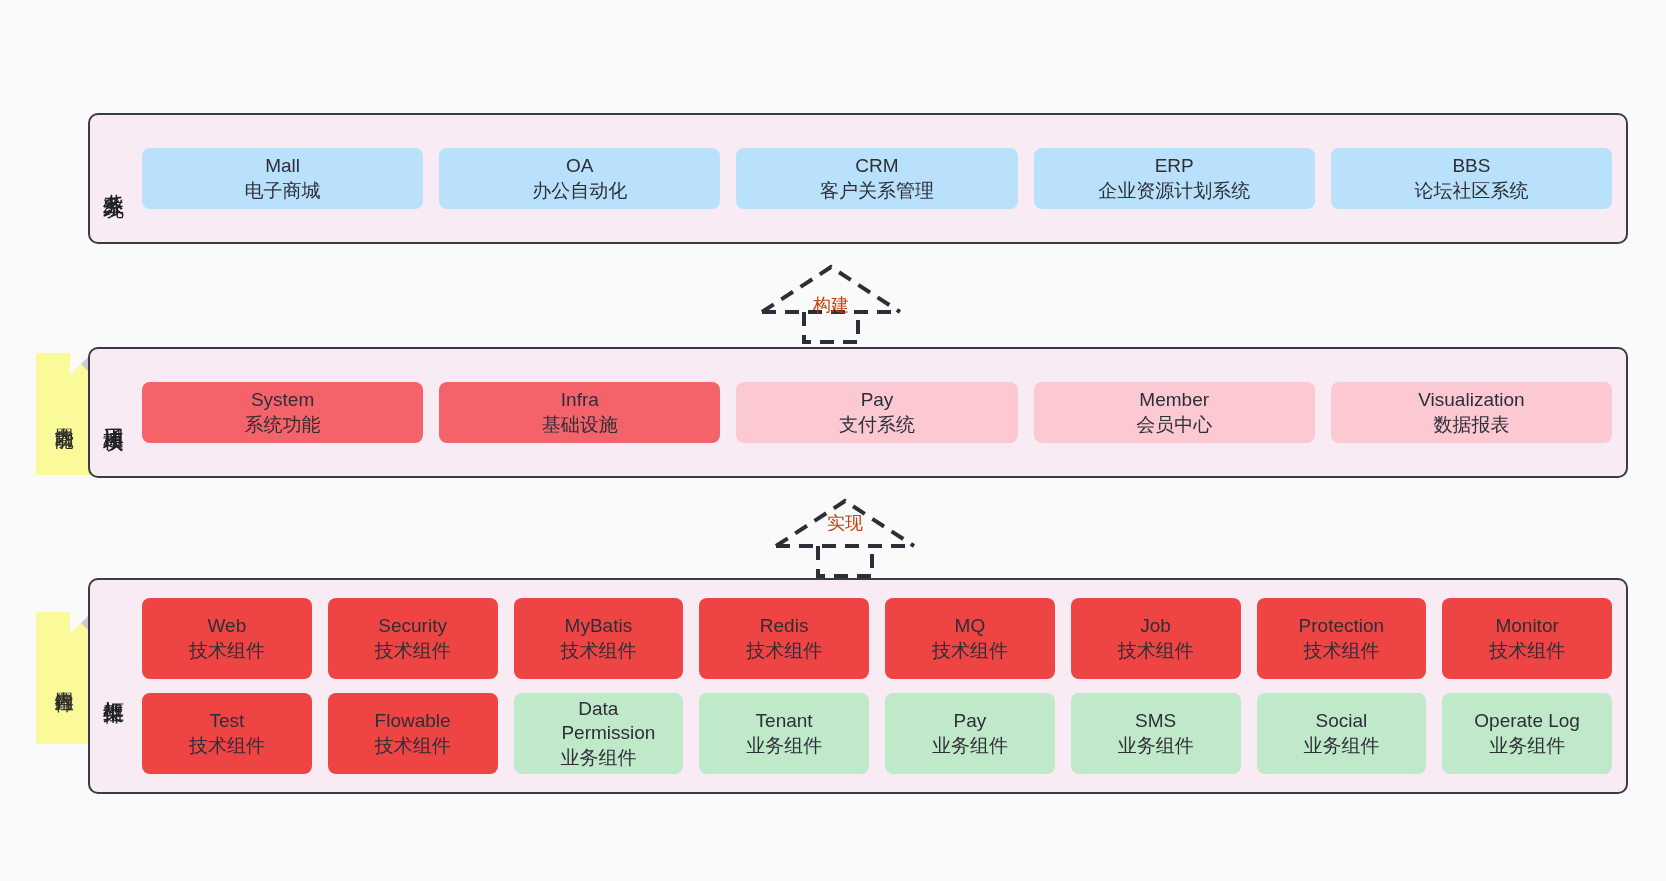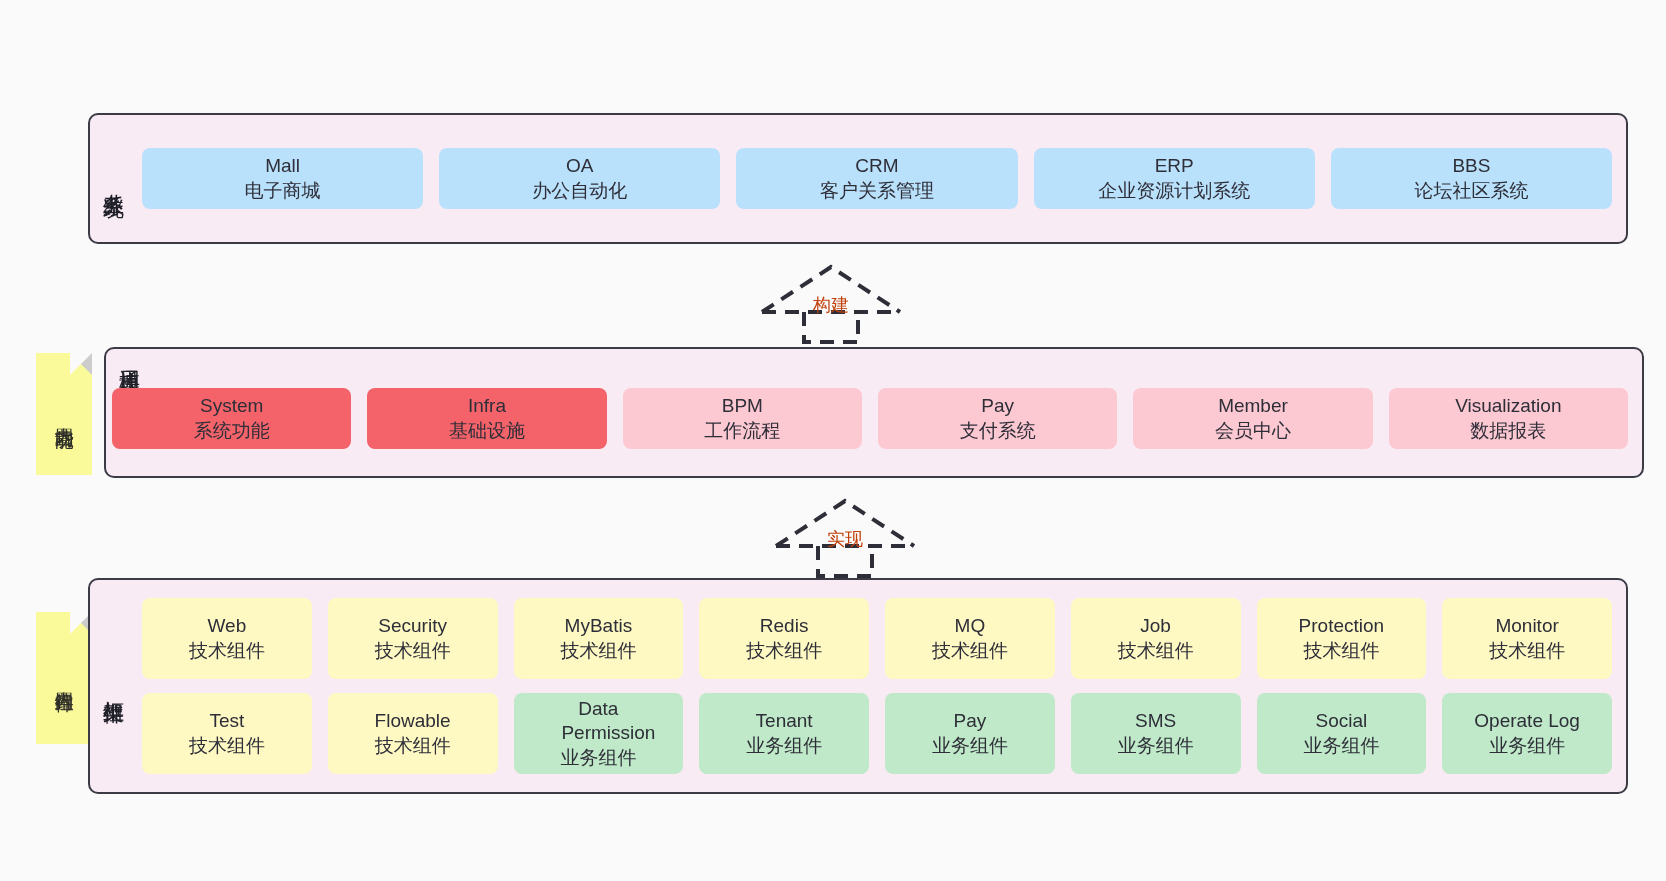--- a/index.html
+++ b/index.html
@@ -67,21 +67,21 @@
     padding: 6px 4px;
     user-select: none;
   }
   .cell .en { white-space: normal; }
   .cell .cn { white-space: nowrap; }
 
   
   .c-blue        { background: #b9e1fb; }
   .c-red         { background: #f4636a; }
   .c-pink        { background: #fcc8d2; }
-  .c-green       { background: #fef9c3; }
+  .c-green       { background: #ef4444; }
   .c-greenlight  { background: #bfe9c8; }
 
   
   .note {
     position: absolute;
     background: #fafa9b;
     width: 56px;
     display: flex;
     align-items: center;
     justify-content: center;
@@ -164,37 +164,33 @@
       <path d="M 6 50 L 144 50" fill="none" stroke="#2e2e38" stroke-width="4" stroke-dasharray="14,9" stroke-linecap="butt"></path>
     </svg>
   </div>
   <div class="gen-label" style="left:813px; top:293px;">构建</div>
 
   <div class="note" style="left:36px; top:353px; height:122px;">
     <span class="fold"></span>
     <span>内置功能</span>
   </div>
 
-  <div class="layer" id="layer-modules" style="left:104px; top:347px; width:1540px; height:131px;flex-direction:column;">
+  <div class="layer" id="layer-modules" style="left:88px; top:347px; width:1540px; height:131px;">
     <div class="layer-title">通用模块</div>
     <div class="layer-body">
       <div class="row">
         <div class="cell c-red">
           <span class="en">System</span>
           <span class="cn">系统功能</span>
         </div>
         <div class="cell c-red">
           <span class="en">Infra</span>
           <span class="cn">基础设施</span>
         </div>
         <div class="cell c-pink">
-          <span class="en">BPM</span>
-          <span class="cn">工作流程</span>
-        </div>
-        <div class="cell c-pink">
           <span class="en">Pay</span>
           <span class="cn">支付系统</span>
         </div>
         <div class="cell c-pink">
           <span class="en">Member</span>
           <span class="cn">会员中心</span>
         </div>
         <div class="cell c-pink">
           <span class="en">Visualization</span>
           <span class="cn">数据报表</span>
@@ -203,21 +199,21 @@
     </div>
   </div>
 
   <div class="gen-arrow" style="left:770px; top:496px; width:150px; height:82px;">
     <svg width="150" height="82" viewBox="0 0 150 82" xmlns="http://www.w3.org/2000/svg">
       <path d="M 6 50 L 75 5 L 144 50" fill="none" stroke="#2e2e38" stroke-width="4" stroke-dasharray="14,9" stroke-linecap="butt"></path>
       <path d="M 48 50 L 48 80 L 102 80 L 102 50" fill="none" stroke="#2e2e38" stroke-width="4" stroke-dasharray="14,9" stroke-linecap="butt"></path>
       <path d="M 6 50 L 144 50" fill="none" stroke="#2e2e38" stroke-width="4" stroke-dasharray="14,9" stroke-linecap="butt"></path>
     </svg>
   </div>
-  <div class="gen-label" style="left:827px; top:527px;">实现</div>
+  <div class="gen-label" style="left:827px; top:511px;">实现</div>
 
   <div class="note" style="left:36px; top:612px; height:132px;">
     <span class="fold"></span>
     <span>内置组件</span>
   </div>
 
   <div class="layer" id="layer-framework" style="left:88px; top:578px; width:1540px; height:216px;">
     <div class="layer-title">框架组件</div>
     <div class="layer-body">
 

